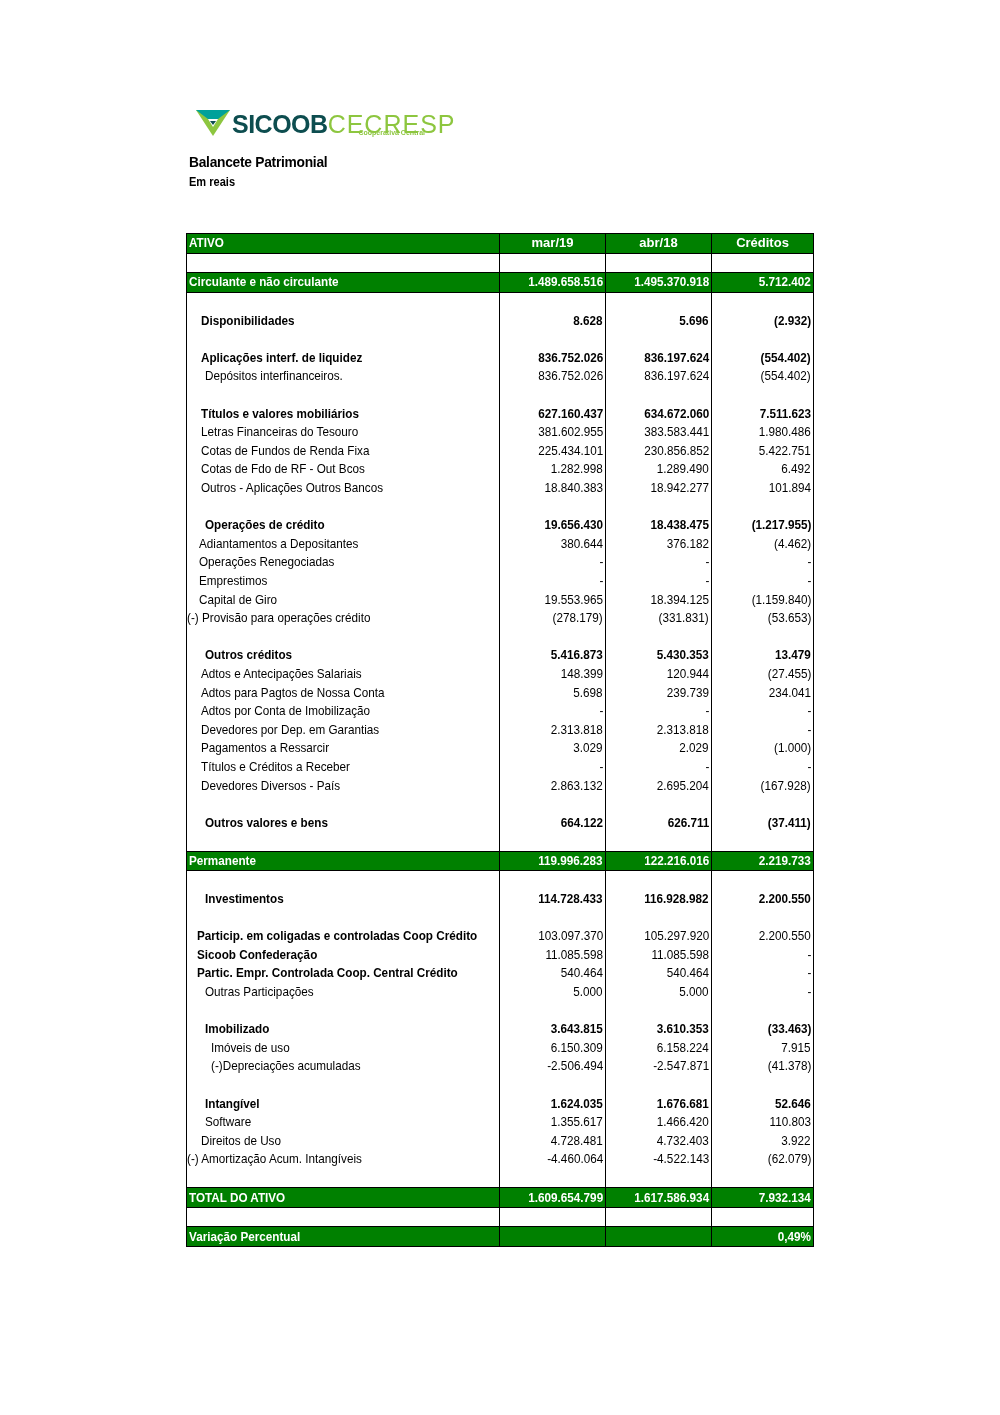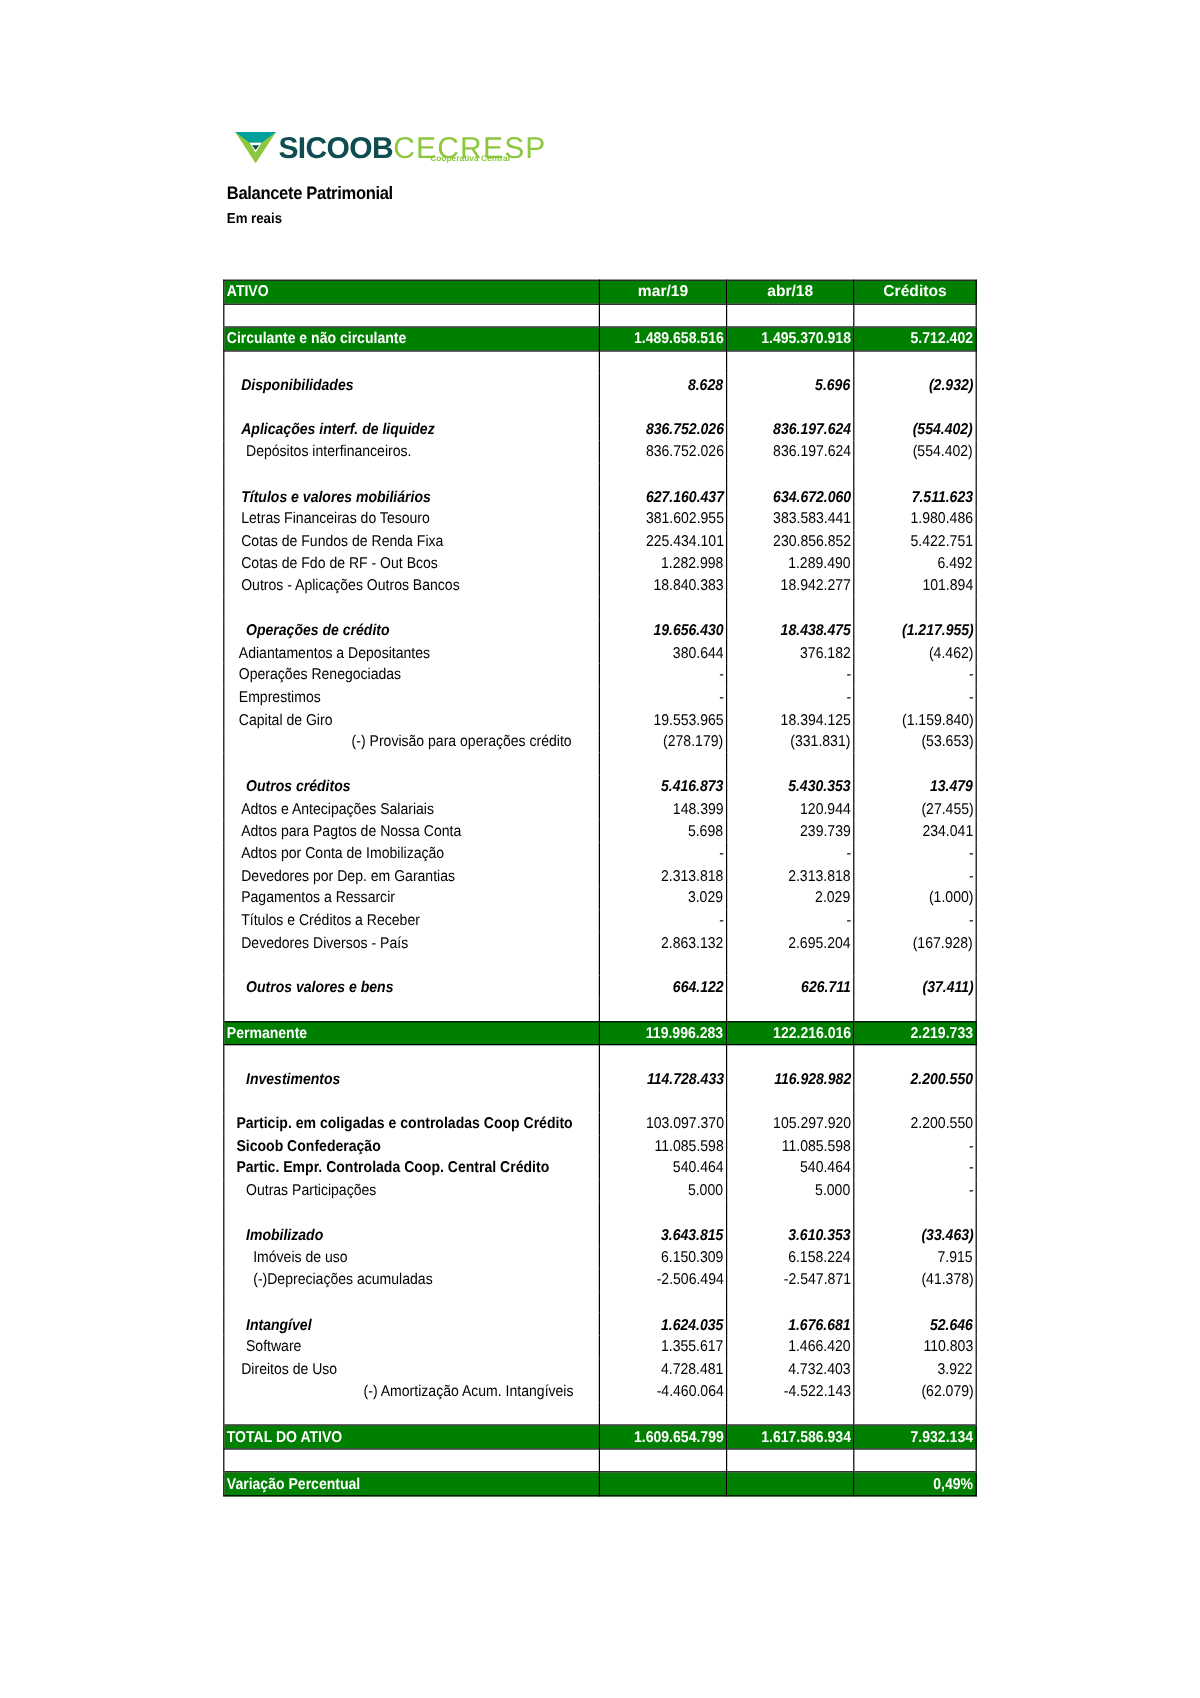--- a/index.html
+++ b/index.html
@@ -16,24 +16,24 @@
   table { position:absolute; left:186px; top:193px; border-collapse:collapse; table-layout:fixed; width:627px; font-size:13px;margin-top:40px; }
   col.c0 { width:313px; } col.c1 { width:106px; } col.c2 { width:106px; } col.c3 { width:102px; }
   td { height:18.6px; padding:0 2px; line-height:18px; white-space:nowrap; overflow:visible; border-left:1px solid #000; border-right:1px solid #000; }
   td.lbl span, td.num span { display:inline-block; transform:scaleX(0.9); }
   td.lbl span { transform-origin:left; }
   td.num { text-align:right; }
   td.num span { transform-origin:right; }
   tr.green td { background:#008000; color:#fff; font-weight:bold; border:1px solid #000; }
   tr.green td.hdr { text-align:center; }
   tr.green td.hdr span { transform-origin:center; }
-  tr.bold td { font-weight:bold;font-style:italic; }
+  tr.bold td { font-weight:bold; }
   tr.blank td { height:18.6px; }
   tr.last td { border-bottom:1px solid #000; }
-  .i1 { padding-left:14px; } .i2 { padding-left:18px; } .i3 { padding-left:12px; } .i5 { padding-left:24px; } .i6 { padding-left:0;text-align:right; } .i8 { padding-left:10px;font-weight:bold; }
+  .i1 { padding-left:14px; } .i2 { padding-left:18px; } .i3 { padding-left:12px; } .i5 { padding-left:24px; } .i6 { padding-left:0; } .i8 { padding-left:10px;font-weight:bold; }
 </style>
 </head>
 <body>
 
 <div class="logo">
   <svg width="34" height="26" viewBox="0 0 34 26">
     <polygon points="0,0 34,0 17,26" fill="#8dc63f"></polygon>
     <polygon points="0,0 34,0 22,9 12,9" fill="#00a19a"></polygon>
     <polygon points="12,9 22,9 17,17" fill="#ffffff"></polygon>
     <polygon points="14,11 20,11 17,15" fill="#0d4d4f"></polygon>

